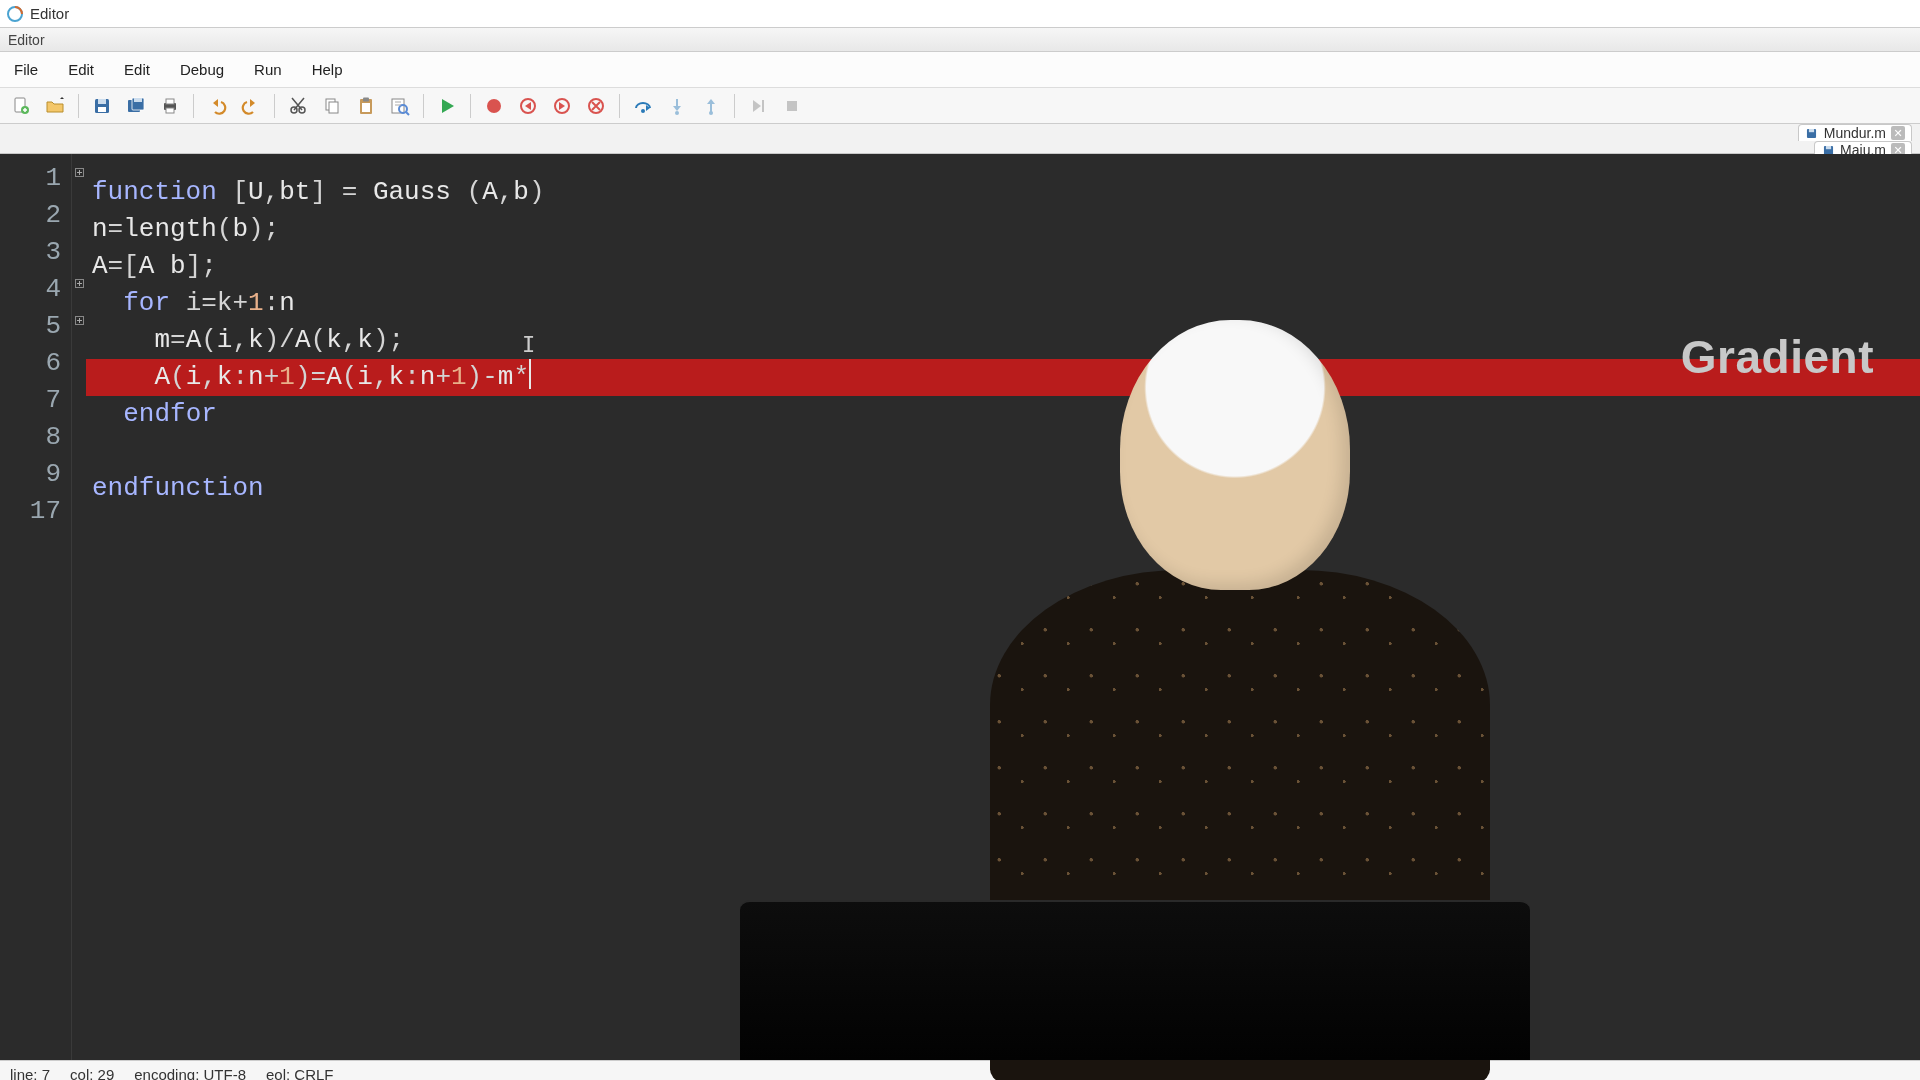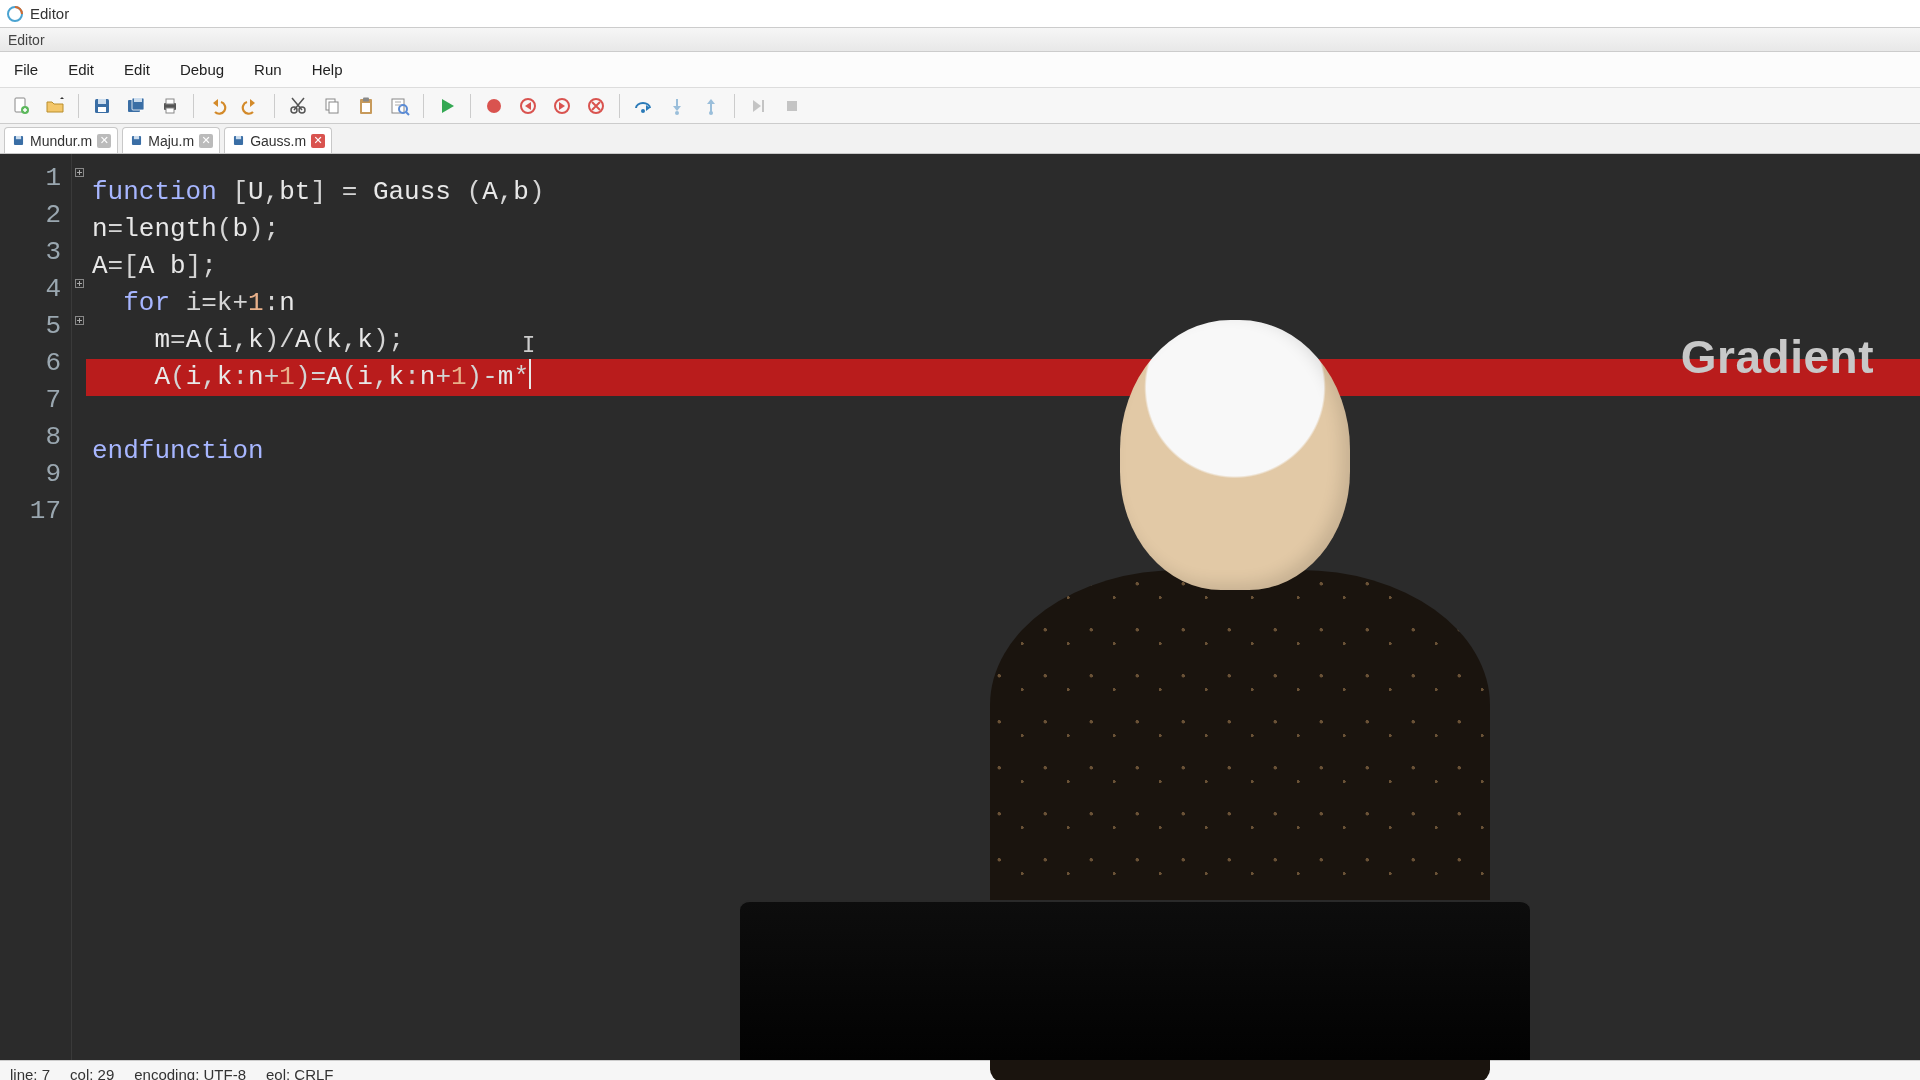--- a/index.html
+++ b/index.html
@@ -75,20 +75,21 @@
   .tb-btn.disabled { opacity: 0.45; cursor: default; }
 
   
   .tabbar {
     height: 30px;
     background: #f2f2f2;
     border-bottom: 1px solid #c8c8c8;
     display: flex;
     align-items: flex-end;
     padding: 0 4px;
+    flex-direction: column;
   }
   .file-tab {
     height: 26px;
     display: flex; align-items: center;
     background: #fff;
     border: 1px solid #c8c8c8;
     border-bottom: none;
     border-radius: 4px 4px 0 0;
     padding: 0 6px;
     margin-right: 4px;
@@ -477,20 +478,21 @@
       <div class="fm"></div>
       <div class="fm"></div>
     </div>
   <div class="code" id="code">
       <div class="line"><span class="tok-kw">function</span><span class="tok-op"> [</span><span class="tok-fn">U</span><span class="tok-punc">,</span><span class="tok-fn">bt</span><span class="tok-op">] = </span><span class="tok-fn">Gauss </span><span class="tok-punc">(</span><span class="tok-fn">A</span><span class="tok-punc">,</span><span class="tok-fn">b</span><span class="tok-punc">)</span></div>
       <div class="line"><span class="tok-fn">n</span><span class="tok-op">=</span><span class="tok-fn">length</span><span class="tok-punc">(</span><span class="tok-fn">b</span><span class="tok-punc">)</span><span class="tok-punc">;</span></div>
       <div class="line"><span class="tok-fn">A</span><span class="tok-op">=[</span><span class="tok-fn">A b</span><span class="tok-op">]</span><span class="tok-punc">;</span></div>
       <div class="line"><span class="tok-op">  </span><span class="tok-kw">for</span><span class="tok-op"> i=k+</span><span class="tok-num">1</span><span class="tok-op">:</span><span class="tok-fn">n</span></div>
       <div class="line"><span class="tok-op">    </span><span class="tok-fn">m</span><span class="tok-op">=</span><span class="tok-fn">A</span><span class="tok-punc">(</span><span class="tok-fn">i</span><span class="tok-punc">,</span><span class="tok-fn">k</span><span class="tok-punc">)</span><span class="tok-op">/</span><span class="tok-fn">A</span><span class="tok-punc">(</span><span class="tok-fn">k</span><span class="tok-punc">,</span><span class="tok-fn">k</span><span class="tok-punc">)</span><span class="tok-punc">;</span><span class="ibeam-mark" style="left: 436px; top: 4px;">I</span></div>
       <div class="line current"><span class="tok-op">    </span><span class="tok-fn">A</span><span class="tok-punc">(</span><span class="tok-fn">i</span><span class="tok-punc">,</span><span class="tok-fn">k</span><span class="tok-op">:</span><span class="tok-fn">n</span><span class="tok-op">+</span><span class="tok-num">1</span><span class="tok-punc">)</span><span class="tok-op">=</span><span class="tok-fn">A</span><span class="tok-punc">(</span><span class="tok-fn">i</span><span class="tok-punc">,</span><span class="tok-fn">k</span><span class="tok-op">:</span><span class="tok-fn">n</span><span class="tok-op">+</span><span class="tok-num">1</span><span class="tok-punc">)</span><span class="tok-op">-</span><span class="tok-fn">m</span><span class="tok-op">*</span><span class="caret"></span></div>
+      <div class="line"><span class="tok-op">  </span><span class="tok-kw">endfor</span></div>
       <div class="line"><span class="tok-op">  </span></div>
       <div class="line"><span class="tok-kw">endfunction</span></div>
     </div>
 
   <div class="brand">Gradient</div>
   <div class="presenter">
     <div class="body"></div>
     <div class="head"></div>
   </div>
   <div class="laptop-lid"></div>

